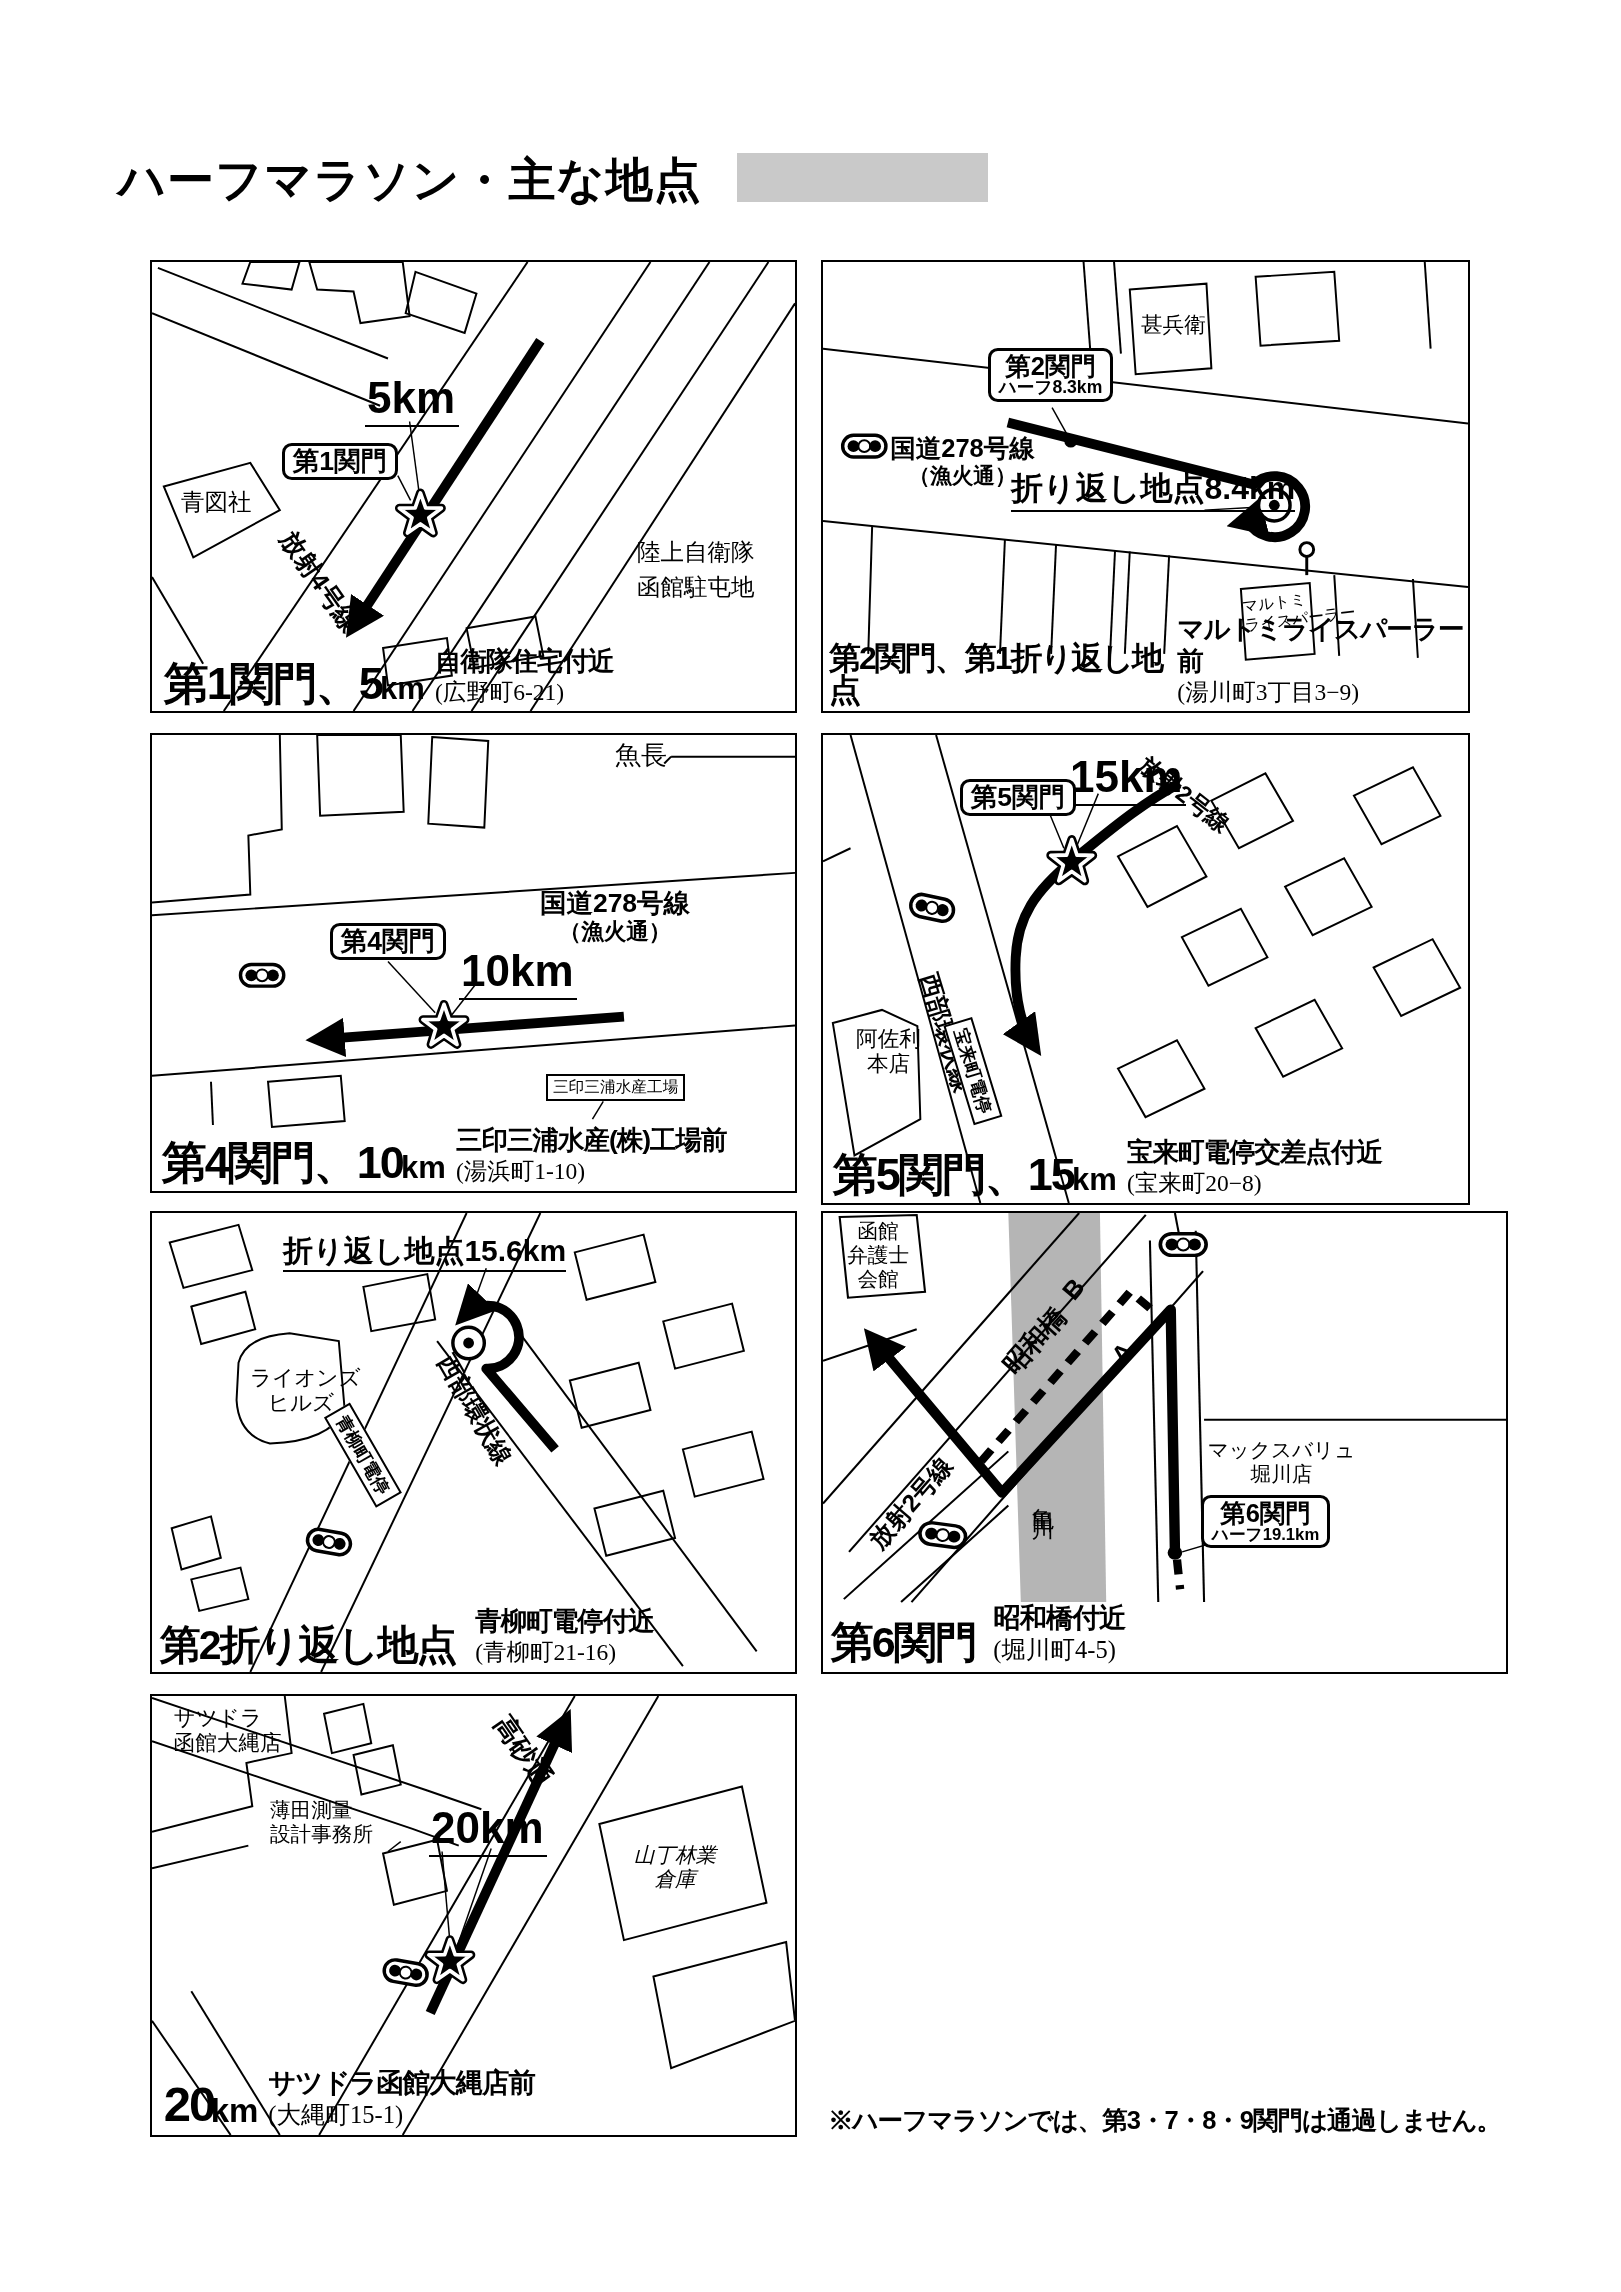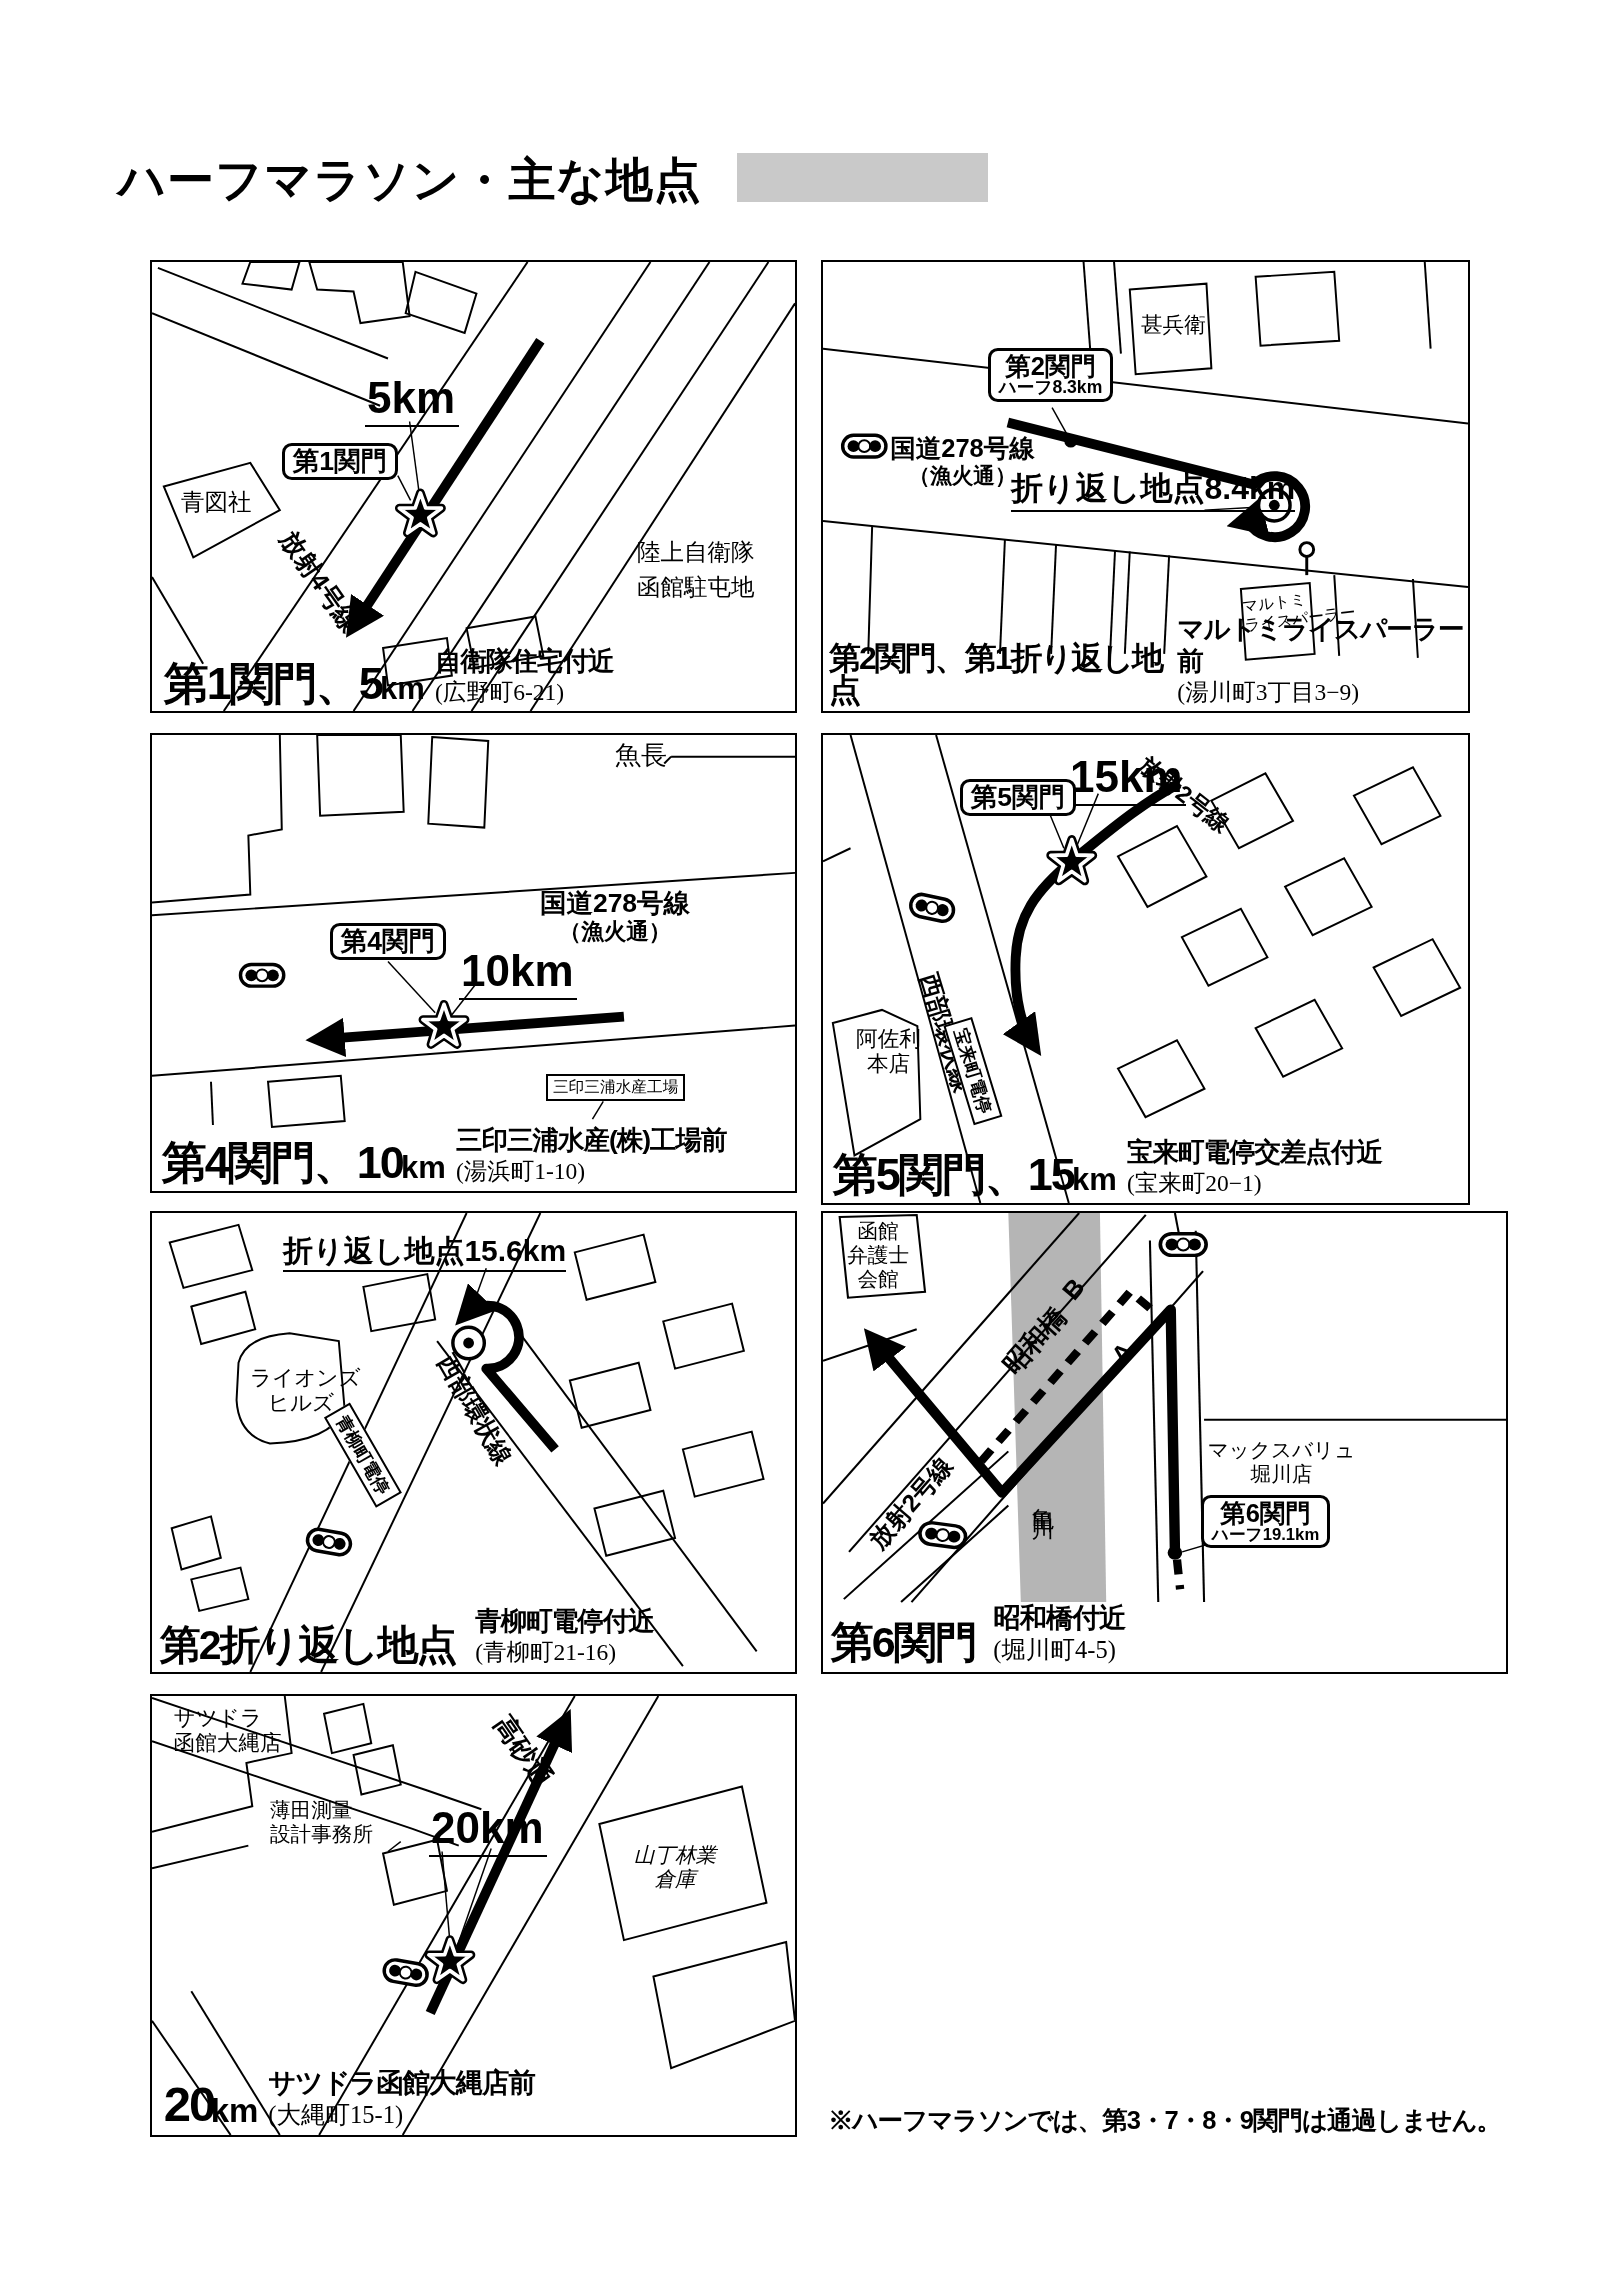--- a/index.html
+++ b/index.html
@@ -214,21 +214,21 @@
   <div class="lbl bldg" style="left:29px;top:292px;width:73px;text-align:center;">
     <div>阿佐利</div>
     <div>本店</div>
   </div>
   <div class="stopbox" style="left:98px;top:321px;transform:rotate(73deg);transform-origin:center;">宝来町電停</div>
   <div class="cap" style="left:9.8px;bottom:5.9px;">
     <span class="cap-main">第5関門、15</span>
       <span class="cap-unit">km</span>
     <span>
       <div class="cap-name">宝来町電停交差点付近</div>
-      <div class="cap-addr">(宝来町20−1)</div>
+      <div class="cap-addr">(宝来町20−8)</div>
     </span>
   </div>
 </div>
 
 <div class="panel" style="left:150px;top:1211px;width:647px;height:463px;">
   <svg class="map" viewBox="0 0 654 466" preserveAspectRatio="none">
     <path class="rd" d="M320,0 L100,466"></path>
     <path class="rd" d="M395,0 L172,466"></path>
     <path class="rd" d="M290,130 L540,460"></path>
     <path class="rd" d="M365,110 L615,445"></path>

